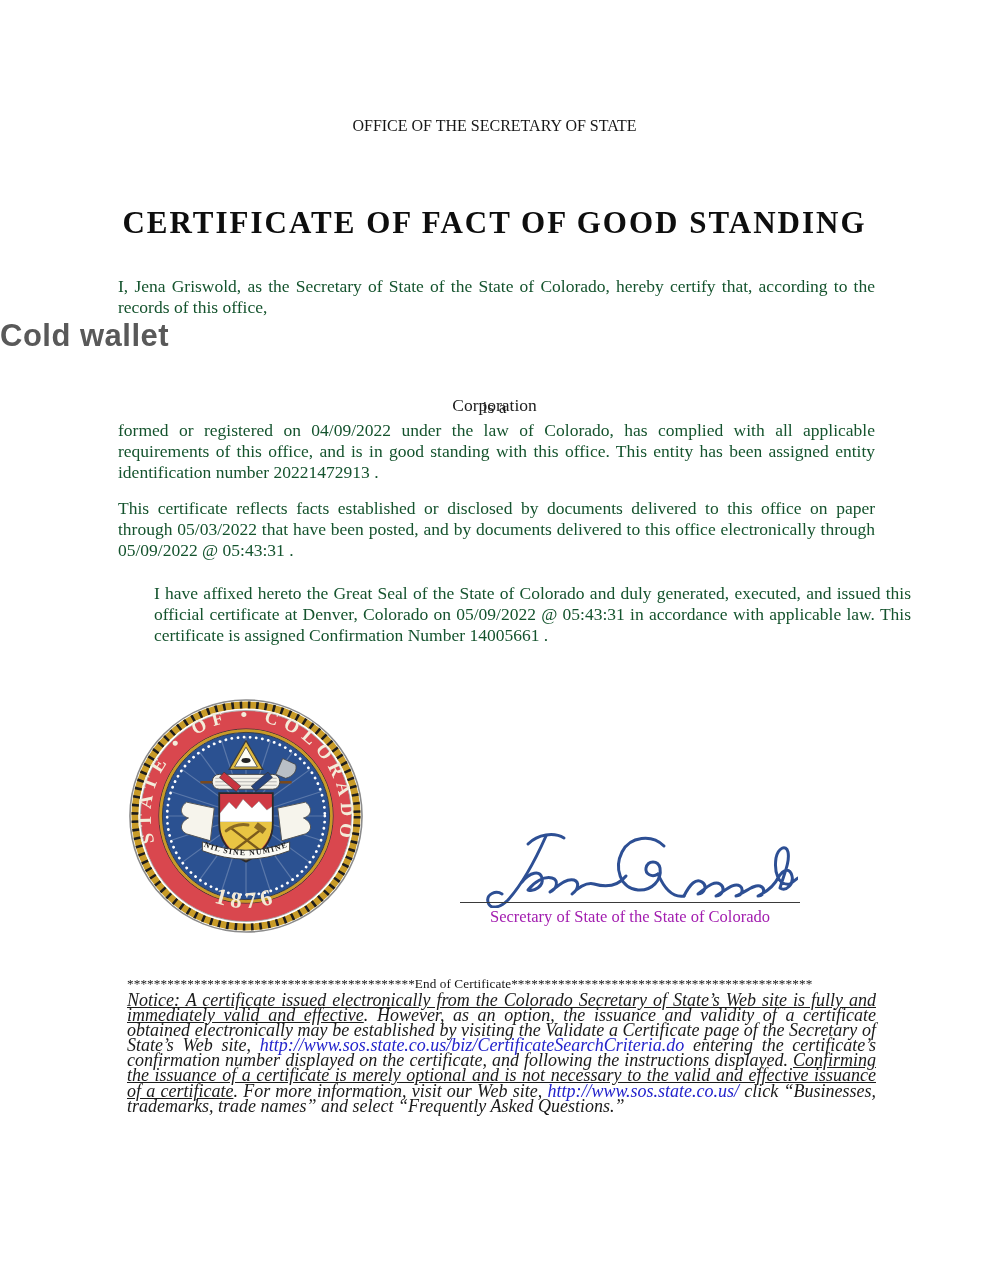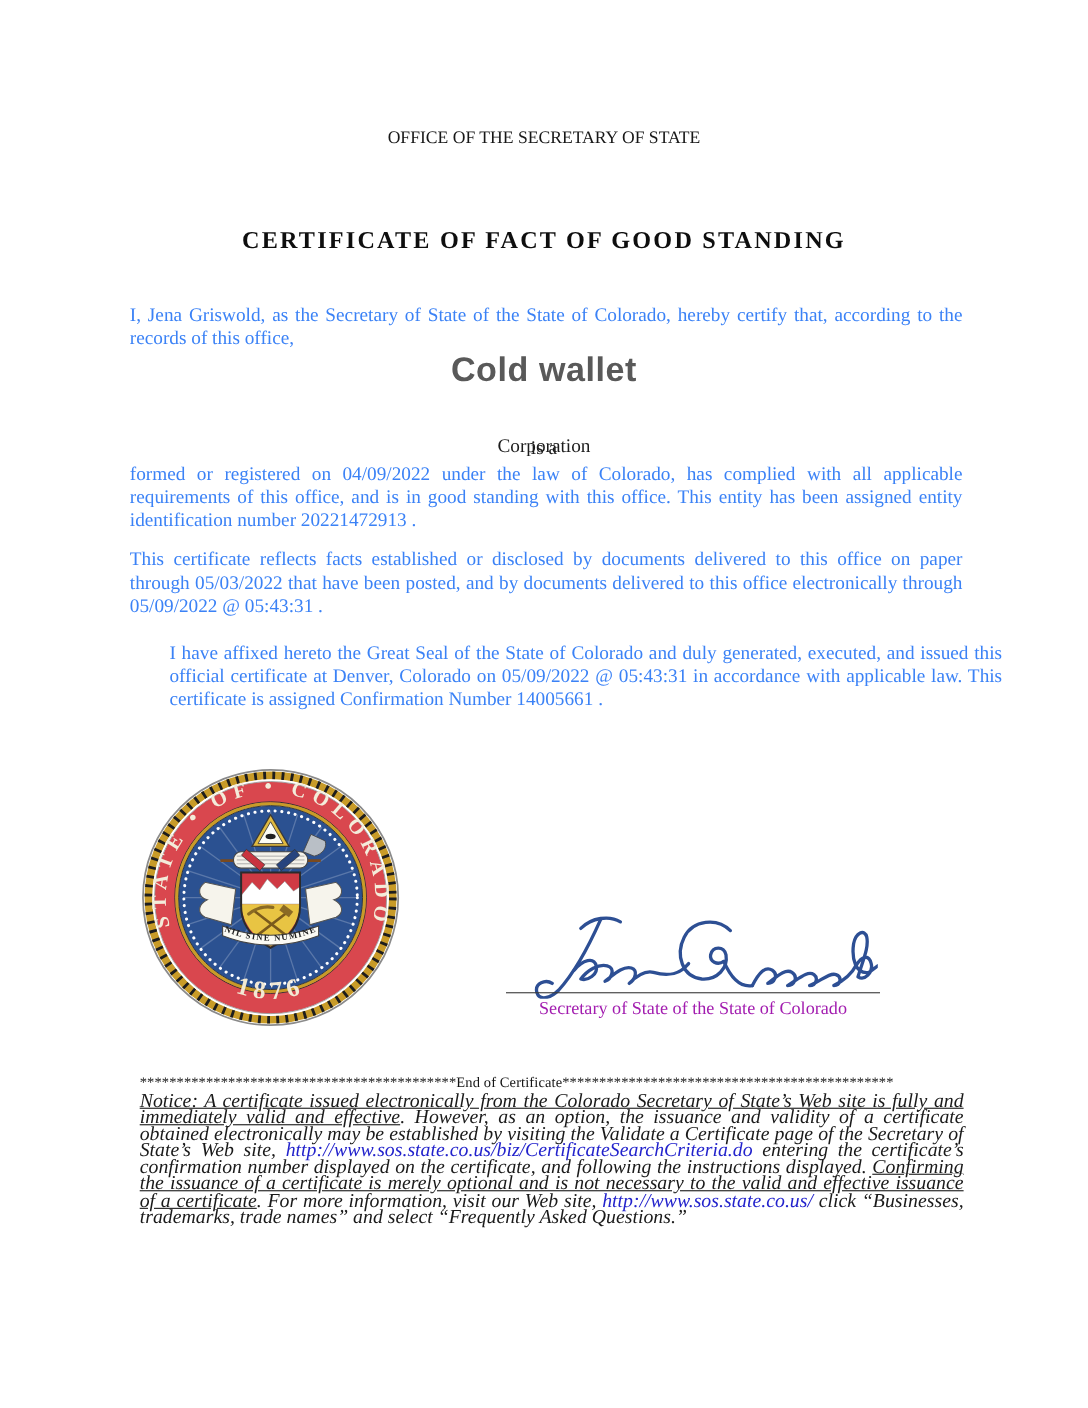--- a/index.html
+++ b/index.html
@@ -2,30 +2,30 @@
 <html><head>
 <meta charset="utf-8">
 <style>
   html,body{margin:0;padding:0;background:#ffffff;}
   .page{position:relative;width:989px;height:1280px;margin:0 auto;background:#ffffff;
         font-family:"Liberation Serif",serif;color:#1c1c1c;overflow:hidden;}
 
   .doc-header{position:absolute;top:111px;left:0;width:100%;text-align:center;
               font-size:16px;line-height:30px;color:#171717;}
   .doc-title{position:absolute;top:205px;left:0;width:100%;margin:0;text-align:center;
-             font-size:22px;font-weight:700;letter-spacing:2px;color:#0e0e0e;}
+             font-size:31px;font-weight:700;letter-spacing:2px;color:#0e0e0e;}
 
   .bodyp{position:absolute;left:118px;width:757px;margin:0;font-size:17.5px;
-         line-height:20.8px;text-align:justify;color:#3b82f6;}
+         line-height:20.8px;text-align:justify;color:#14532d;}
   .intro{top:276px;}
   .p-formed{top:420px;}
   .p-reflects{top:482px;margin-top:16px;}
   .p-seal{top:583px;margin-left:36px;}
 
-  .entity-name{position:absolute;top:318px;left:0;width:100%;text-align:center;
+  .entity-name{position:absolute;top:318px;left:0;width:100%;text-align:left;
                font-family:"Liberation Sans",sans-serif;font-weight:700;
                font-size:31px;color:#595959;letter-spacing:0.5px;}
   .center-line{position:absolute;left:0;width:100%;text-align:center;font-size:17.5px;}
   .isa{top:356px;margin-top:41px;}
   .corp{top:395px;}
 
   .seal-wrap{position:absolute;left:127px;top:697px;width:238px;height:238px;}
   .seal-wrap svg{display:block;width:238px;height:238px;}
 
   .signature-wrap{position:absolute;left:468px;top:828px;width:330px;height:80px;}

